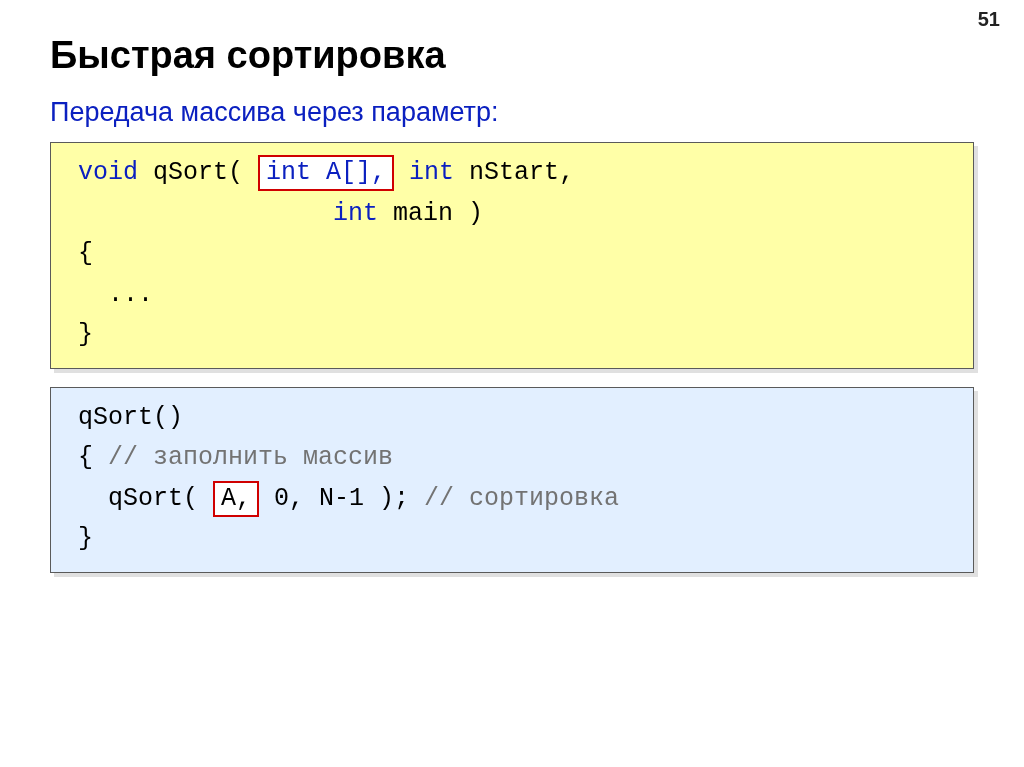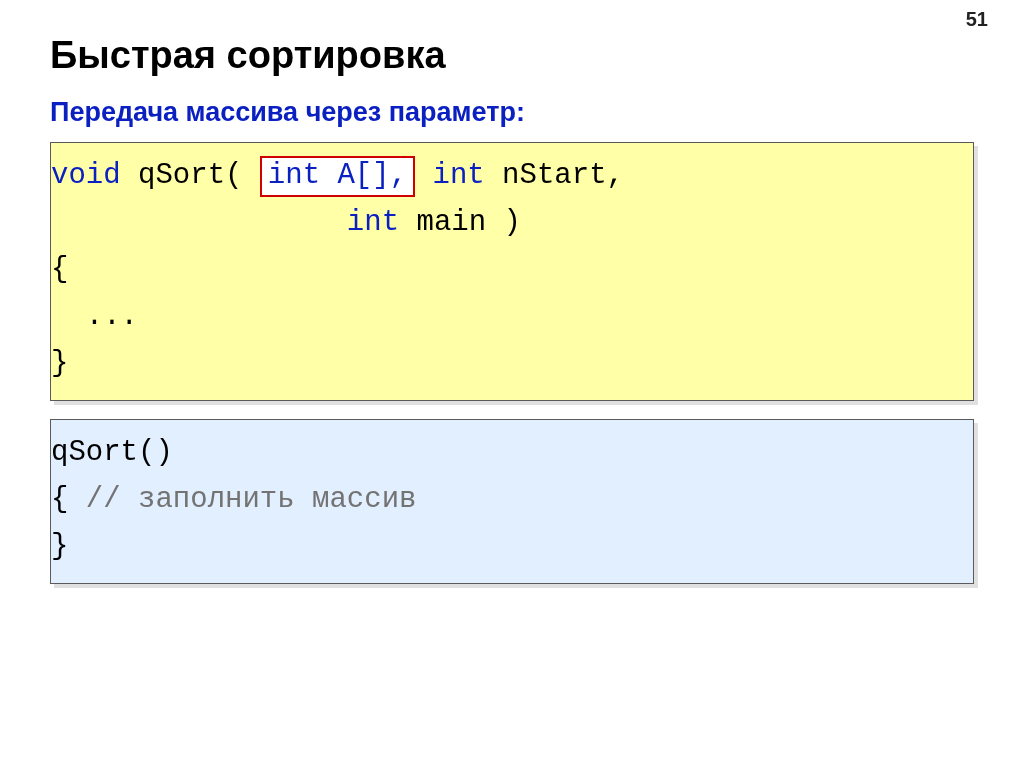--- a/index.html
+++ b/index.html
@@ -7,44 +7,44 @@
     width: 1024px;
     height: 767px;
     background: #ffffff;
     font-family: Arial, Helvetica, sans-serif;
     position: relative;
     padding: 0 50px;
   }
   .page-number {
     position: absolute;
     top: 8px;
-    right: 36px;
+    right: 24px;
     font-size: 20px;
     font-weight: bold;
     color: #222;
   }
   .title {
     font-size: 38px;
     font-weight: bold;
     color: #000;
     margin-top: 34px;
     margin-bottom: 20px;
   }
   .subtitle {
     font-size: 27px;
-    font-weight: bold;
+    font-weight: normal;
     color: #0b20c0;
     margin-bottom: 14px;
   }
   .code-box {
     border: 1px solid #5a5a5a;
     font-family: "Courier New", monospace;
-    font-size: 29px;
+    font-size: 25px;
     line-height: 1.62;
-    padding: 10px 16px 12px 0;
+    padding: 10px 16px 12px 27px;
     position: relative;
     margin-bottom: 18px;
     box-shadow: 4px 4px 0 rgba(0,0,0,0.12);
   }
   .code-box.yellow { background: #ffffa7; }
   .code-box.blue   { background: #e2efff; }
   .kw   { color: #0b20c0; }
   .plain{ color: #000; }
   .comment { color: #737373; }
   .hlred {
@@ -69,14 +69,15 @@
   <div class="line"><span class="kw">void</span><span class="plain"> qSort( </span><span class="hlred"><span class="kw">int A[],</span></span><span class="plain"> </span><span class="kw">int</span><span class="plain"> nStart,</span></div>
   <div class="line"><span class="plain">                 </span><span class="kw">int</span><span class="plain"> main )</span></div>
   <div class="line plain">{</div>
   <div class="line plain">  ...</div>
   <div class="line plain">}</div>
 </div>
 
 <div class="code-box blue">
   <div class="line plain">qSort()</div>
   <div class="line"><span class="plain">{ </span><span class="comment">// заполнить массив</span></div>
+  <div class="line"><span class="plain">  qSort( </span><span class="hlred plain">A,</span><span class="plain"> 0, N-1 ); </span><span class="comment">// сортировка</span></div>
   <div class="line plain">}</div>
 </div>
 
 </body></html>

